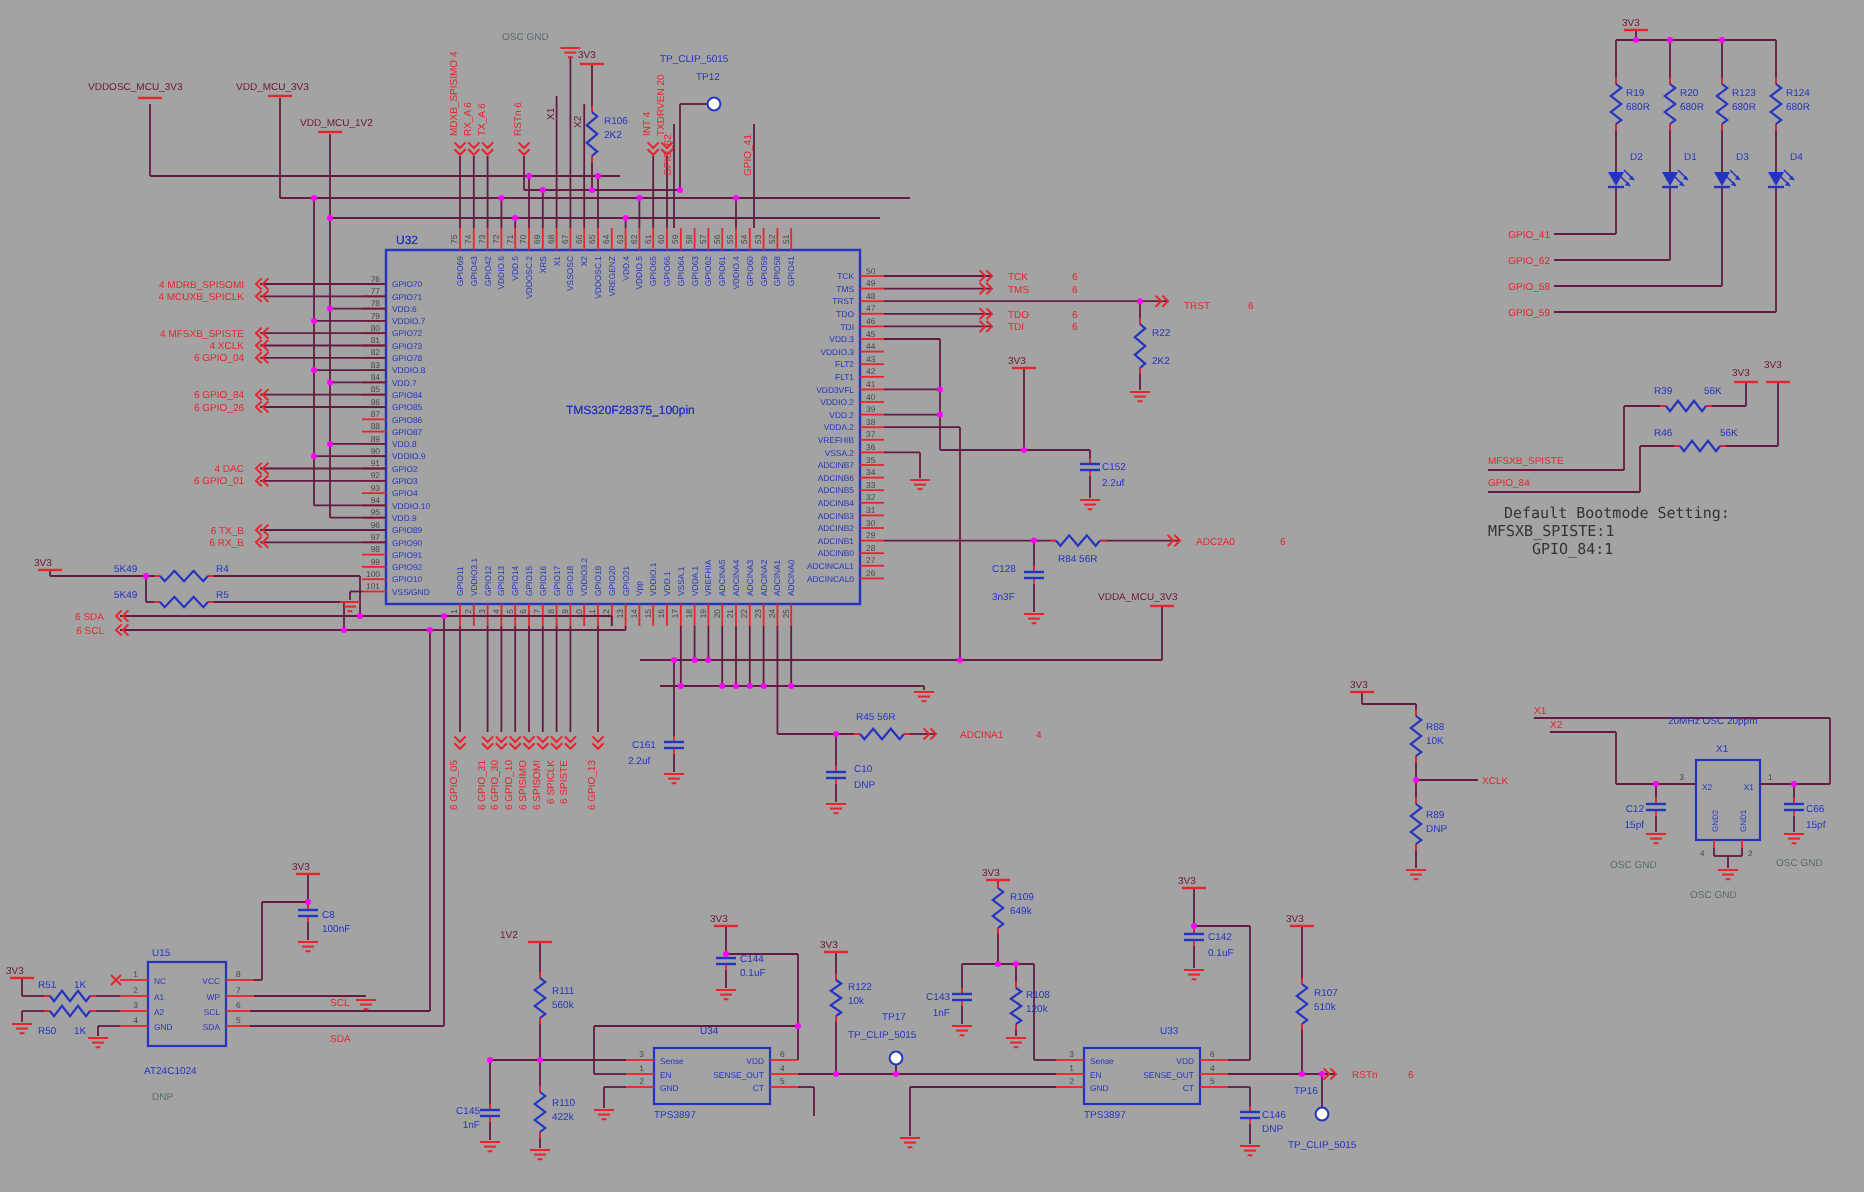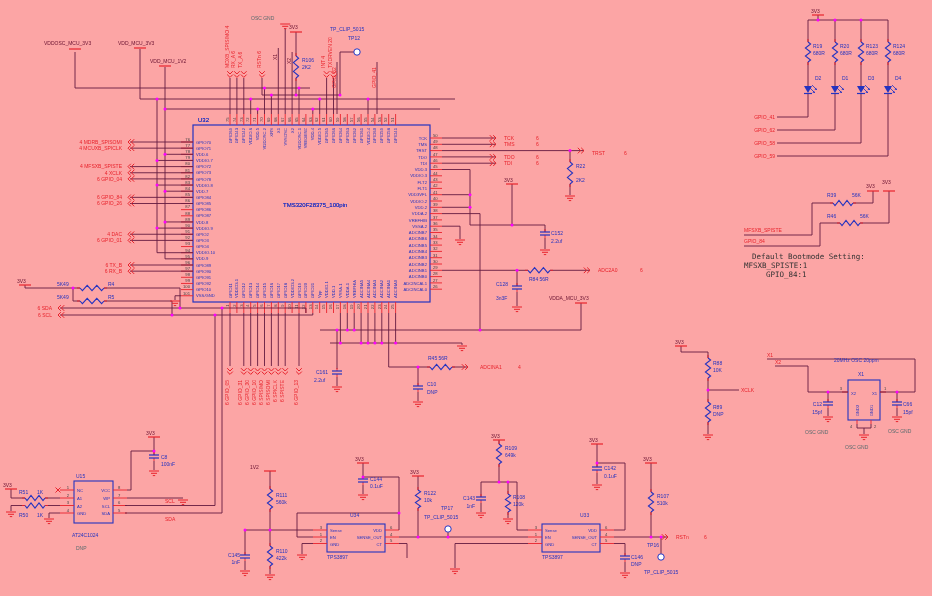--- a/index.html
+++ b/index.html
@@ -1,16 +1,16 @@
 <!DOCTYPE html>
 <html><head>
 <meta charset="utf-8">
 <style>
   html,body{margin:0;padding:0;background:#ffffff;}
-  #canvas{position:relative;width:932px;height:596px;background:#fca5a5;overflow:hidden;
+  #canvas{position:relative;width:932px;height:596px;background:#a3a3a3;overflow:hidden;
           font-family:"Liberation Sans",sans-serif;}
   svg text{font-family:"Liberation Sans",sans-serif;}
   svg text.mono{font-family:"DejaVu Sans Mono",monospace;}
 </style>
 </head>
 <body>
 
 <div id="canvas">
   <svg id="schem" width="932" height="596" viewBox="0 0 932 596">
       <rect x="193" y="125" width="237" height="177" stroke="#2433c0" fill="none" stroke-width="1.2"></rect>

